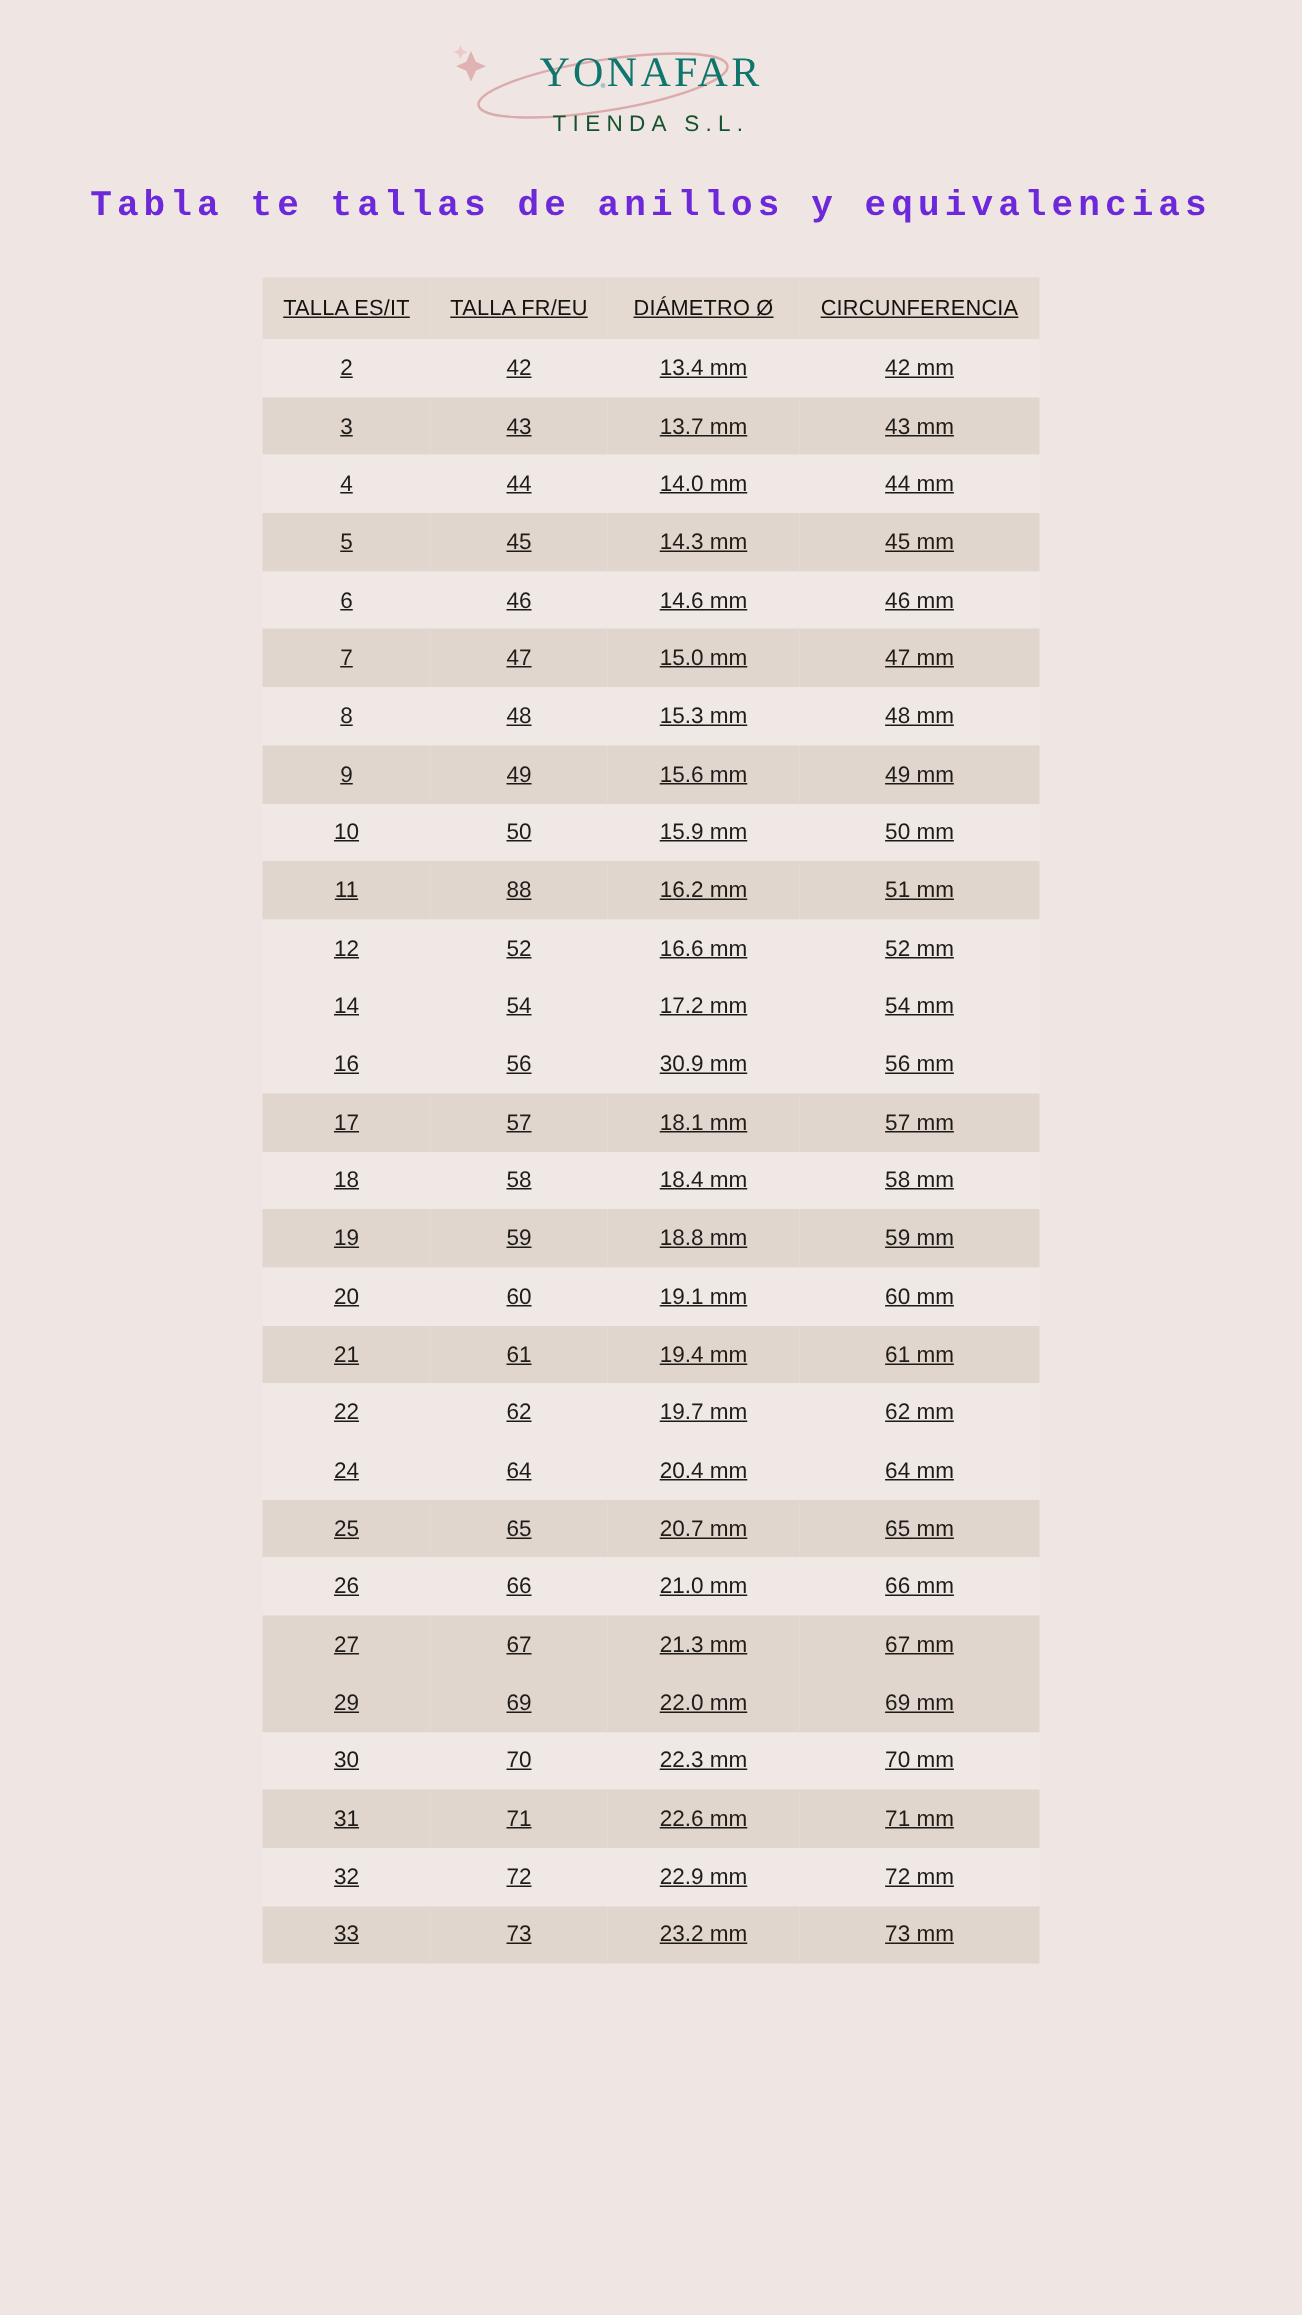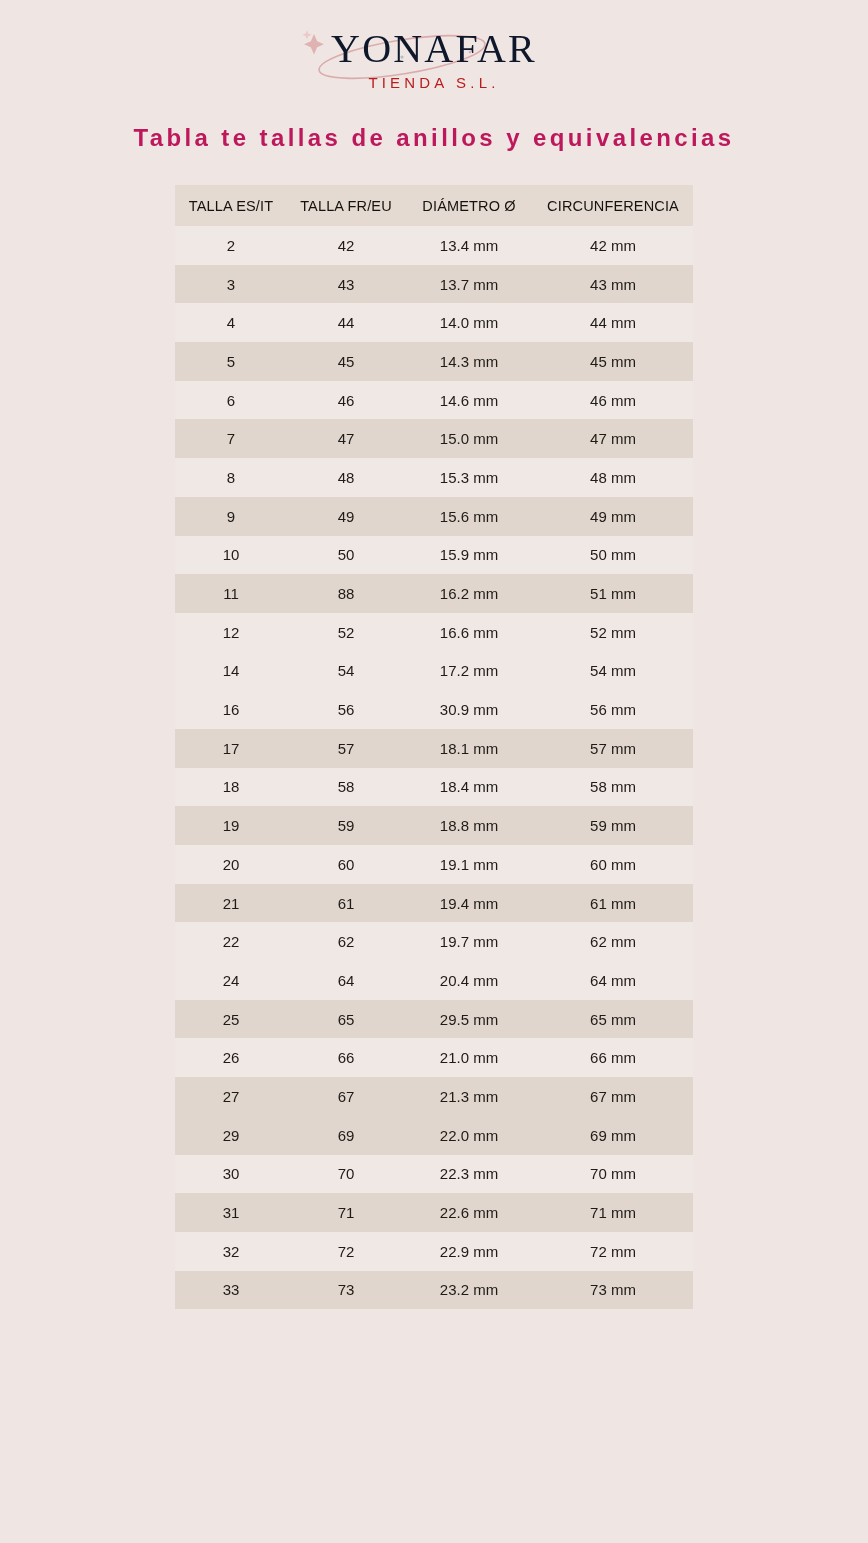--- a/index.html
+++ b/index.html
@@ -40,54 +40,55 @@
     left: 0;
     top: 0;
     width: 300px;
     height: 62px;
     pointer-events: none;
   }
   .logo-name {
     position: relative;
     z-index: 3;
     font-family: "Liberation Serif", serif;
-    font-size: 40px;
+    font-size: 28px;
     line-height: 42px;
     letter-spacing: 2.2px;
-    color: #0f172a;
+    color: #0f766e;
     white-space: nowrap;
   }
   .logo-sub {
     position: relative;
     z-index: 3;
     margin-top: 5px;
     font-family: "Liberation Sans", sans-serif;
     font-size: 15px;
     line-height: 16px;
     letter-spacing: 4.2px;
-    color: #b91c1c;
+    color: #14532d;
     white-space: nowrap;
   }
 
   
   .page-title {
     margin-top: 33px;
     text-align: center;
-    font-family: Liberation Sans, sans-serif;
+    font-family: Liberation Mono, monospace;
     font-weight: bold;
     font-size: 24px;
     line-height: 30px;
     letter-spacing: 3.4px;
-    color: #be185d;
+    color: #6d28d9;
   }
 
   
   .table-wrap {
     margin: 32px auto 0 auto;
     width: 518px;
+    text-decoration: underline;
   }
   table.size-table {
     width: 518px;
     border-collapse: collapse;
     table-layout: fixed;
   }
   table.size-table th,
   table.size-table td {
     text-align: center;
     vertical-align: middle;
@@ -268,21 +269,21 @@
         </tr>
         <tr class="odd">
           <td>24</td>
           <td>64</td>
           <td>20.4 mm</td>
           <td>64 mm</td>
         </tr>
         <tr class="even">
           <td>25</td>
           <td>65</td>
-          <td>29.5 mm</td>
+          <td>20.7 mm</td>
           <td>65 mm</td>
         </tr>
         <tr class="odd">
           <td>26</td>
           <td>66</td>
           <td>21.0 mm</td>
           <td>66 mm</td>
         </tr>
         <tr class="even">
           <td>27</td>

